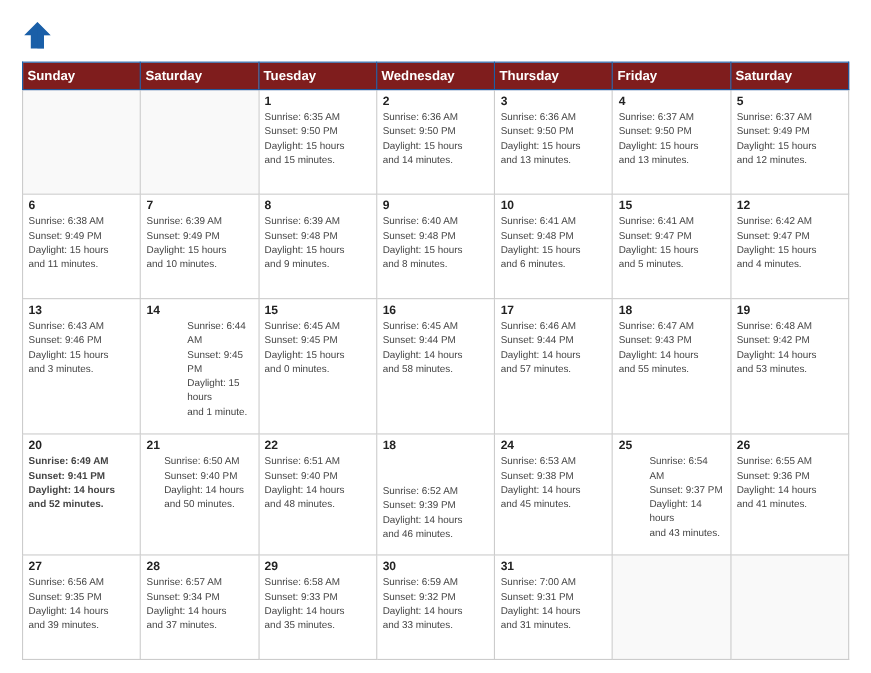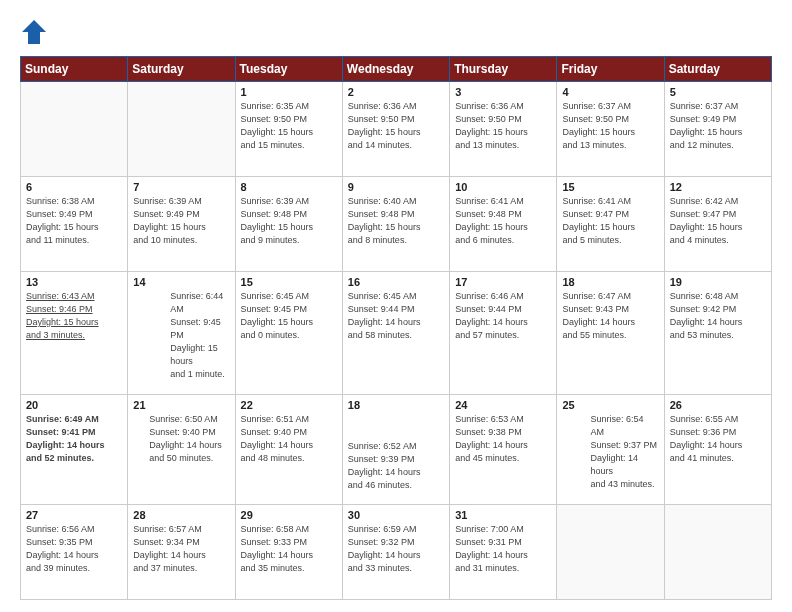--- a/index.html
+++ b/index.html
@@ -222,21 +222,21 @@
             <span class="day-num">12</span>
             <div class="day-info" style="white-space: pre-line;">Sunrise: 6:42 AM
 Sunset: 9:47 PM
 Daylight: 15 hours
 and 4 minutes.</div>
           </td>
         </tr>
         <tr>
           <td>
             <span class="day-num">13</span>
-            <div class="day-info" style="white-space: pre-line; text-decoration: underline;">Sunrise: 6:43 AM
+            <div class="day-info" style="white-space: pre-line;">Sunrise: 6:43 AM
 Sunset: 9:46 PM
 Daylight: 15 hours
 and 3 minutes.</div>
           </td>
           <td>
             <span class="day-num">14</span>
             <div class="day-info" style="white-space: pre-line; margin-left: 37px;">Sunrise: 6:44 AM
 Sunset: 9:45 PM
 Daylight: 15 hours
 and 1 minute.</div>

